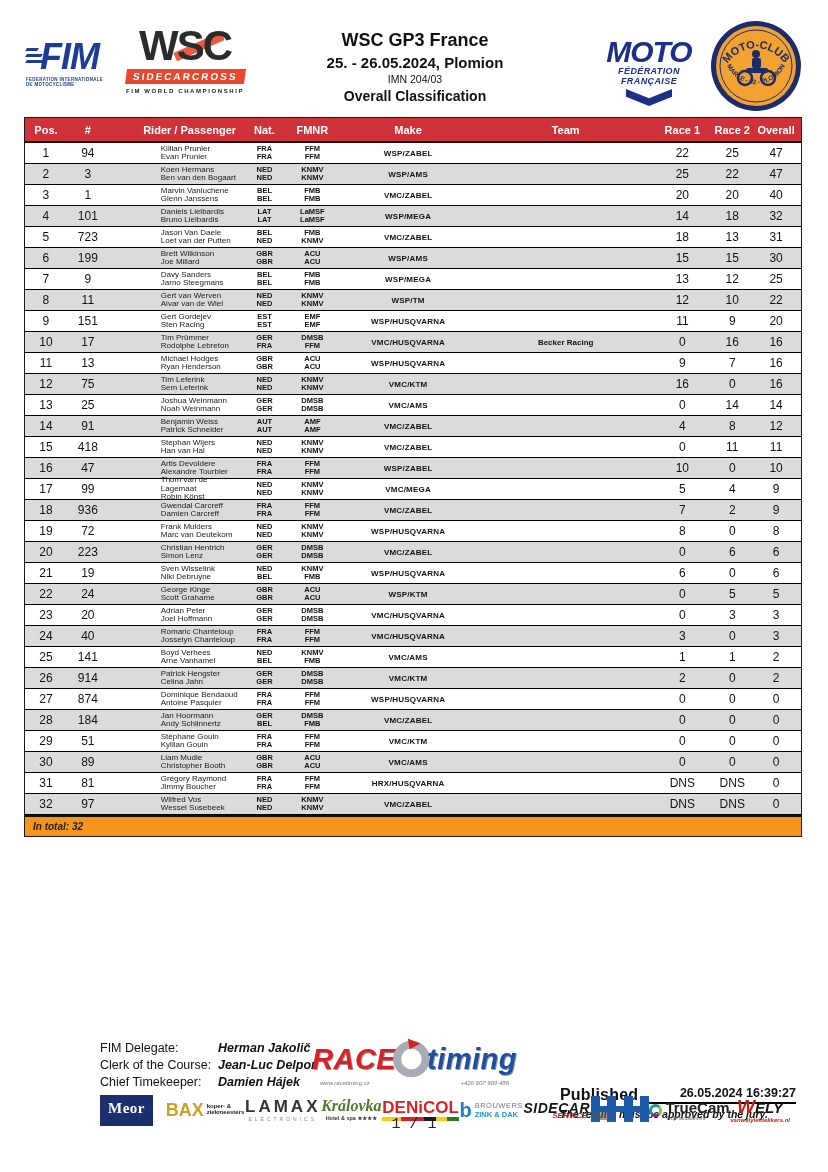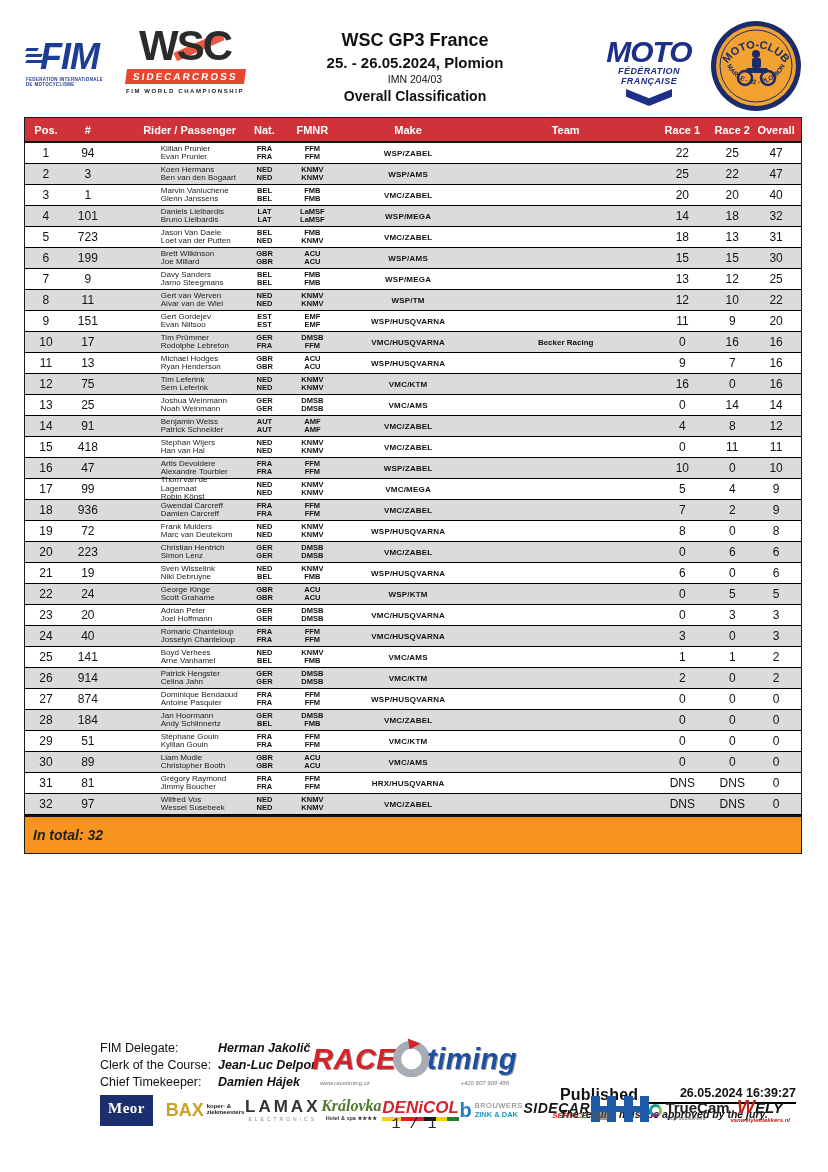--- a/index.html
+++ b/index.html
@@ -50,23 +50,23 @@
   .c{box-sizing:border-box;text-align:center;}
   .w-pos{width:42px;} .w-num{width:42px;} .w-rider{width:132px;} .w-nat{width:48px;} .w-fmnr{width:48px;}
   .w-make{width:144px;} .w-team{width:172px;} .w-r1{width:62px;} .w-r2{width:38px;} .w-ov{width:50px;}
   .thead .w-rider{padding-left:30px;}
   .big{font-size:12px;font-weight:500;}
   .two{display:flex;flex-direction:column;justify-content:center;font-size:8px;line-height:8.5px;}
   .c-rider{text-align:left;padding-left:52px;color:#1a1a1a;}
   .c-nat,.c-fmnr{font-weight:700;font-size:7.5px;}
   .c-make{font-size:8px;font-weight:700;letter-spacing:.2px;}
   .c-team{font-size:8px;font-weight:700;}
-  .total-bar{height:39px;background:var(--total_orange,#F7941D);border:1px solid #1a1a1a;border-top:2px solid #111;
+  .total-bar{height:22px;background:var(--total_orange,#F7941D);border:1px solid #1a1a1a;border-top:2px solid #111;
              box-sizing:border-box;display:flex;align-items:center;padding-left:8px;
-             font-style:italic;font-weight:700;font-size:14px;color:#222;}
+             font-style:italic;font-weight:700;font-size:10px;color:#222;}
 
   
   .officials{position:absolute;left:100px;top:1040px;font-size:12.5px;}
   .off-row{display:flex;line-height:17px;}
   .off-label{width:118px;}
   .off-name{font-weight:700;font-style:italic;}
 
   .rt-logo{position:absolute;left:312px;top:1036px;width:205px;height:56px;}
   .rt-line{display:flex;align-items:center;justify-content:center;}
   .rt-race{color:var(--rt_red,#D6232A);font-weight:900;font-style:italic;font-size:29px;letter-spacing:.5px;
@@ -87,21 +87,21 @@
             justify-content:space-between;align-items:center;}
   .sp{text-align:center;line-height:1;}
   .sp-meor{background:#1B2F6E;color:#fff;font-family:"Liberation Serif",serif;font-size:15px;
            padding:6px 8px 7px;font-weight:700;letter-spacing:.5px;border-bottom:3px solid #1B2F6E;}
   .sp-bax-name{color:#C9A227;font-weight:900;font-size:18px;display:inline-block;margin-right:3px;margin-left:12px;}
   .sp-bax-sub{display:inline-block;text-align:left;font-size:6px;font-weight:700;color:#222;vertical-align:2px;}
   .sp-lamax-name{font-size:17px;letter-spacing:3px;color:#333;font-weight:600;}
   .sp-lamax-sub{font-size:5px;letter-spacing:3px;color:#888;margin-top:2px;}
   .sp-kral-name{font-family:"Liberation Serif",serif;font-style:italic;font-weight:700;font-size:16px;color:#4E7A2B;}
   .sp-kral-sub{font-size:5.5px;color:#333;font-weight:700;margin-top:2px;}
-  .sp-denicol-name{color:#D6232A;font-weight:900;font-style:italic;font-size:17px;text-align:right;}
+  .sp-denicol-name{color:#D6232A;font-weight:900;font-size:17px;text-align:right;}
   .sp-denicol-bar{height:4px;margin-top:1px;background:linear-gradient(90deg,#f4d20a 0 25%,#D6232A 25% 55%,#1a1a1a 55% 70%,#f4d20a 70% 85%,#2a7a2a 85% 100%);}
   .sp-brouwers{display:flex;align-items:center;gap:3px;}
   .sp-brw-b{color:#1F7FC0;font-weight:900;font-size:20px;}
   .sp-brw-l1{font-size:7.5px;color:#777;letter-spacing:.5px;text-align:left;}
   .sp-brw-l2{font-size:7.5px;color:#2196c9;font-weight:700;text-align:left;margin-top:1px;}
   .sp-side-l1{font-size:14px;font-weight:900;font-style:italic;color:#161616;letter-spacing:.5px;}
   .sp-side-l2{font-size:8px;font-weight:900;font-style:italic;color:#D6232A;margin-top:-3px;margin-left:26px;}
   .sp-truecam{display:flex;align-items:center;gap:3px;}
   .tc-ring{width:13px;height:13px;border-radius:50%;border:3px solid #159a8d;
            border-right-color:#7ec24a;border-bottom-color:#8a2a8a;box-sizing:border-box;}
@@ -370,21 +370,21 @@
           <div class="c w-r1 big">12</div>
           <div class="c w-r2 big">10</div>
           <div class="c w-ov big">22</div>
         </div>
 
         <div class="row">
           <div class="c w-pos big">9</div>
           <div class="c w-num big">151</div>
           <div class="c w-rider two c-rider">
             <div>Gert Gordejev</div>
-            <div>Evan Niitsoo</div>
+            <div>Sten Racing</div>
           </div>
           <div class="c w-nat two c-nat">
             <div>EST</div>
             <div>EST</div>
           </div>
           <div class="c w-fmnr two c-fmnr">
             <div>EMF</div>
             <div>EMF</div>
           </div>
           <div class="c w-make c-make">WSP/HUSQVARNA</div>

